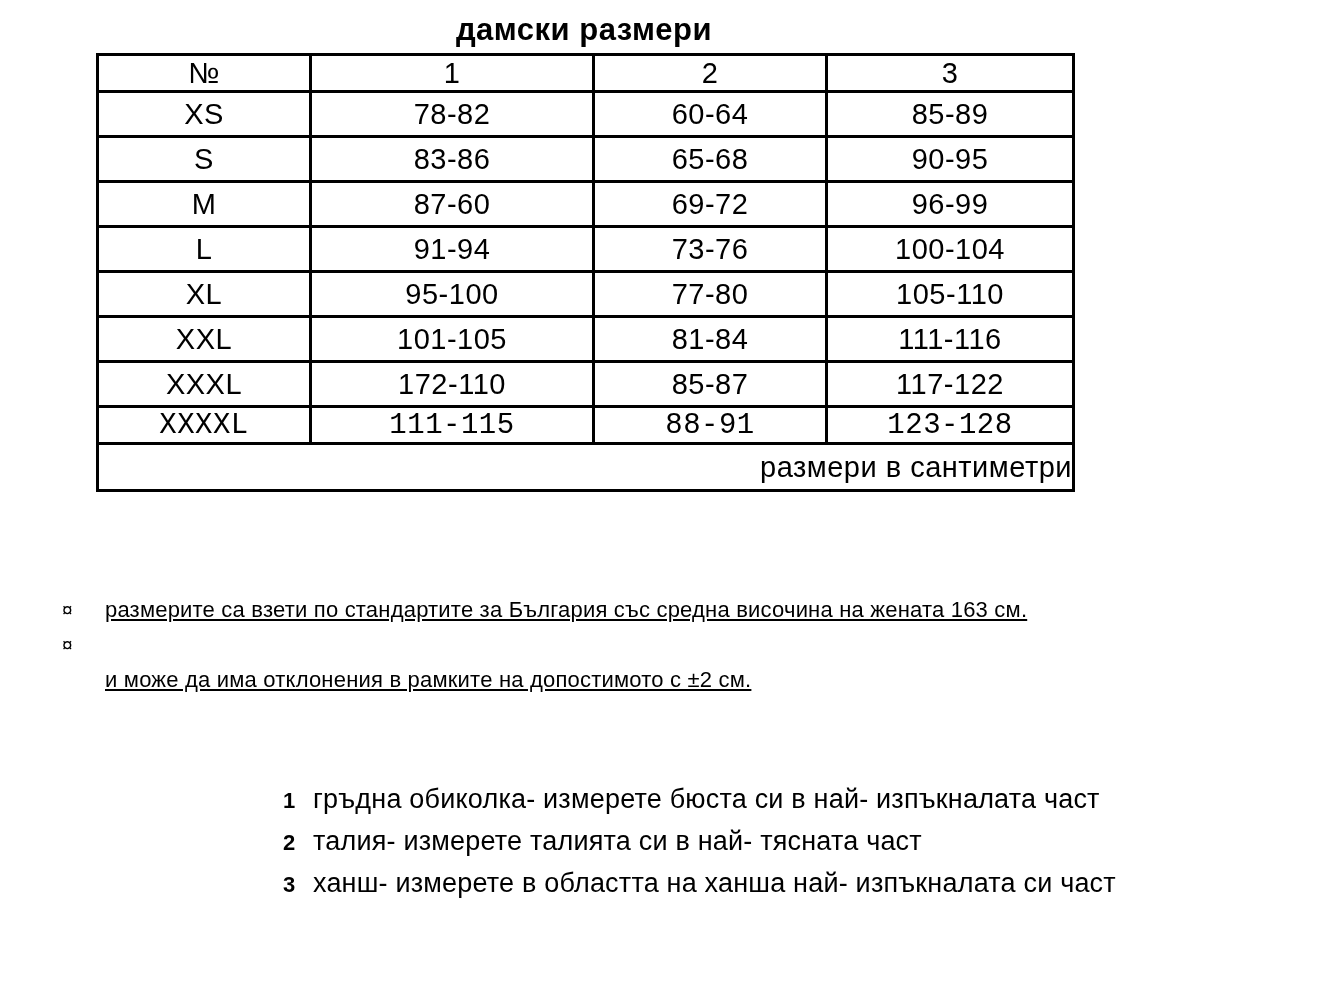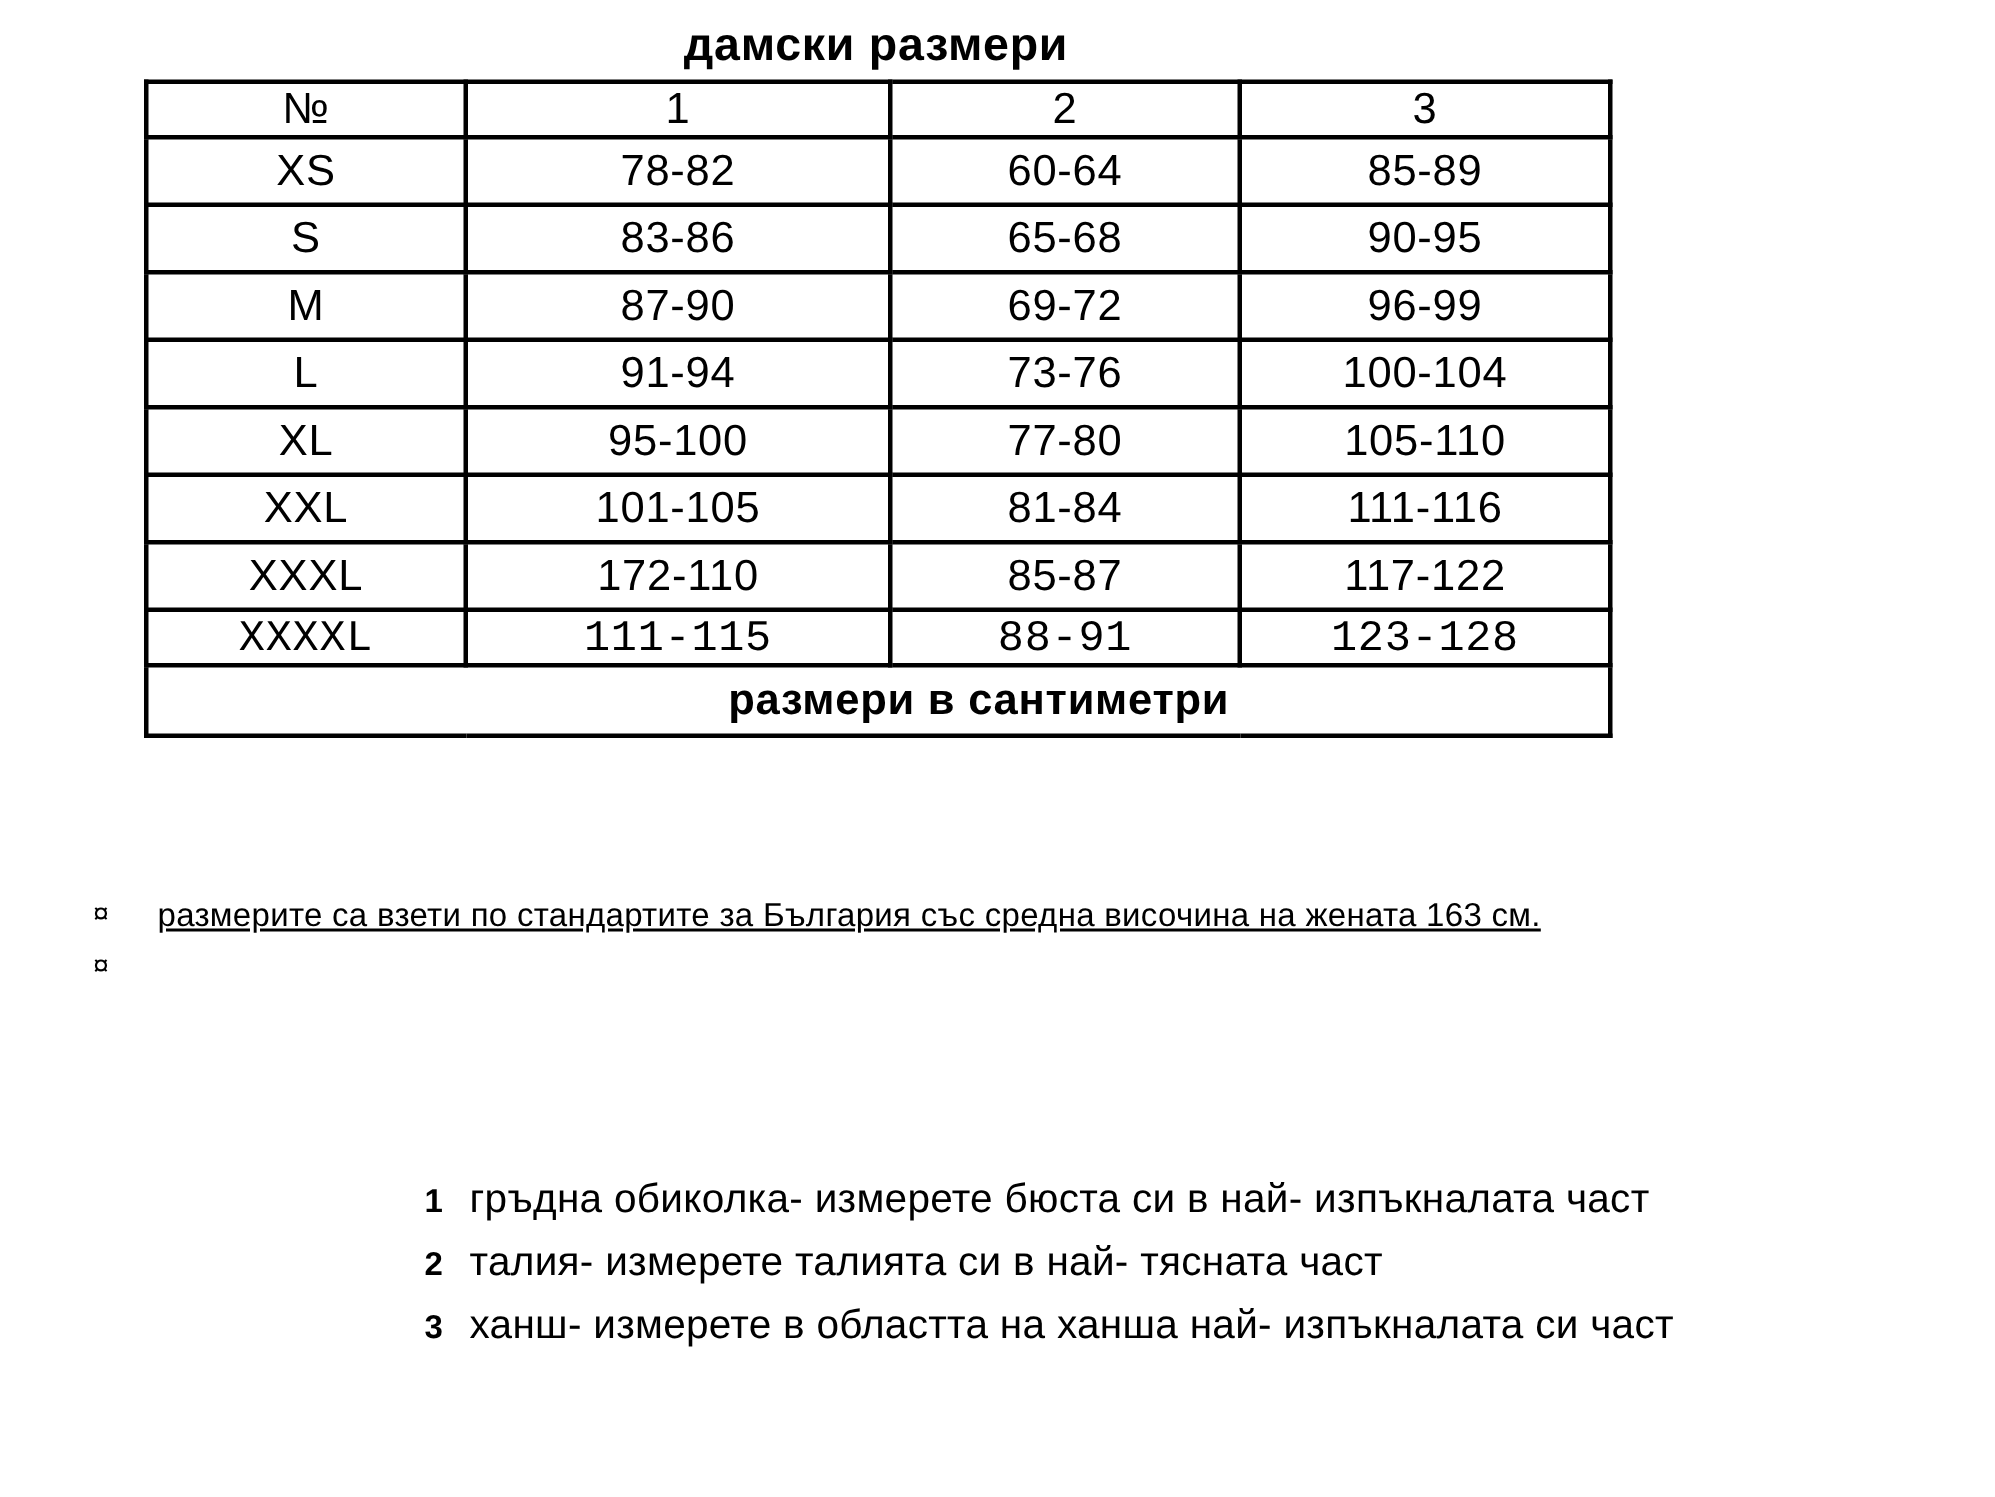--- a/index.html
+++ b/index.html
@@ -38,21 +38,21 @@
     font-size: 29px;
     letter-spacing: 0.5px;
     padding: 0;
     overflow: hidden;
     white-space: nowrap;
   }
   tr.hrow1 td { height: 34px; }
   tr.hrow2 td { height: 44px; }
   tr.drow  td { height: 42px; }
   tr.drow-last td { height: 34px; font-family: Liberation Mono, monospace; }
-  tr.frow  td { height: 44px; font-weight: bold; padding-left: 134px; }
+  tr.frow  td { height: 44px; font-weight: normal; padding-left: 134px; text-align: right; }
 
   
   .notes { position: absolute; left: 62px; top: 592px; width: 1230px; }
   .note-item { display: flex; align-items: flex-start; line-height: 35px; font-size: 22px; letter-spacing: 0.2px; }
   .note-marker { width: 43px; flex: 0 0 43px; font-size: 19px; line-height: 35px; }
   .note-text { flex: 1 1 auto; text-decoration: underline; }
   .note-text .indent-first { display: inline-block; width: 14px; }
 
   
   .measuring-heading {
@@ -97,21 +97,21 @@
           <td>85-89</td>
         </tr>
         <tr class="drow">
           <td>S</td>
           <td>83-86</td>
           <td>65-68</td>
           <td>90-95</td>
         </tr>
         <tr class="drow">
           <td>M</td>
-          <td>87-90</td>
+          <td>87-60</td>
           <td>69-72</td>
           <td>96-99</td>
         </tr>
         <tr class="drow">
           <td>L</td>
           <td>91-94</td>
           <td>73-76</td>
           <td>100-104</td>
         </tr>
         <tr class="drow">
@@ -145,21 +145,21 @@
     </table>
   </div>
 
   <div class="notes">
     <div class="note-item">
       <span class="note-marker">¤</span>
       <span class="note-text">размерите са взети по стандартите за България със средна височина на жената 163 см.</span>
     </div>
     <div class="note-item">
       <span class="note-marker">¤</span>
-      <span class="note-text"><span class="indent-first"></span><br></span>
+      <span class="note-text"><span class="indent-first"></span><br><span>и може да има отклонения в рамките на допостимото с ±2 см.</span></span>
     </div>
   </div>
 
 
   <div class="measuring-list">
     <div class="measure-item">
       <span class="measure-num">1</span>
       <span class="measure-text">гръдна обиколка- измерете бюста си в най- изпъкналата част</span>
     </div>
     <div class="measure-item">

